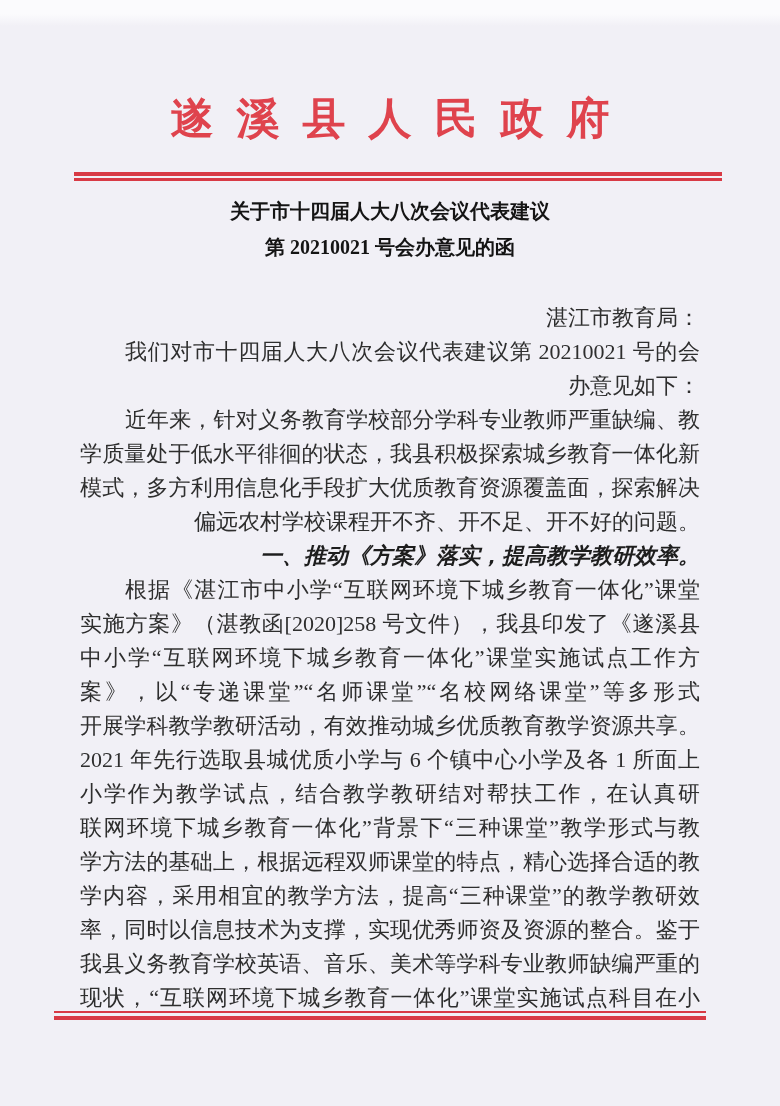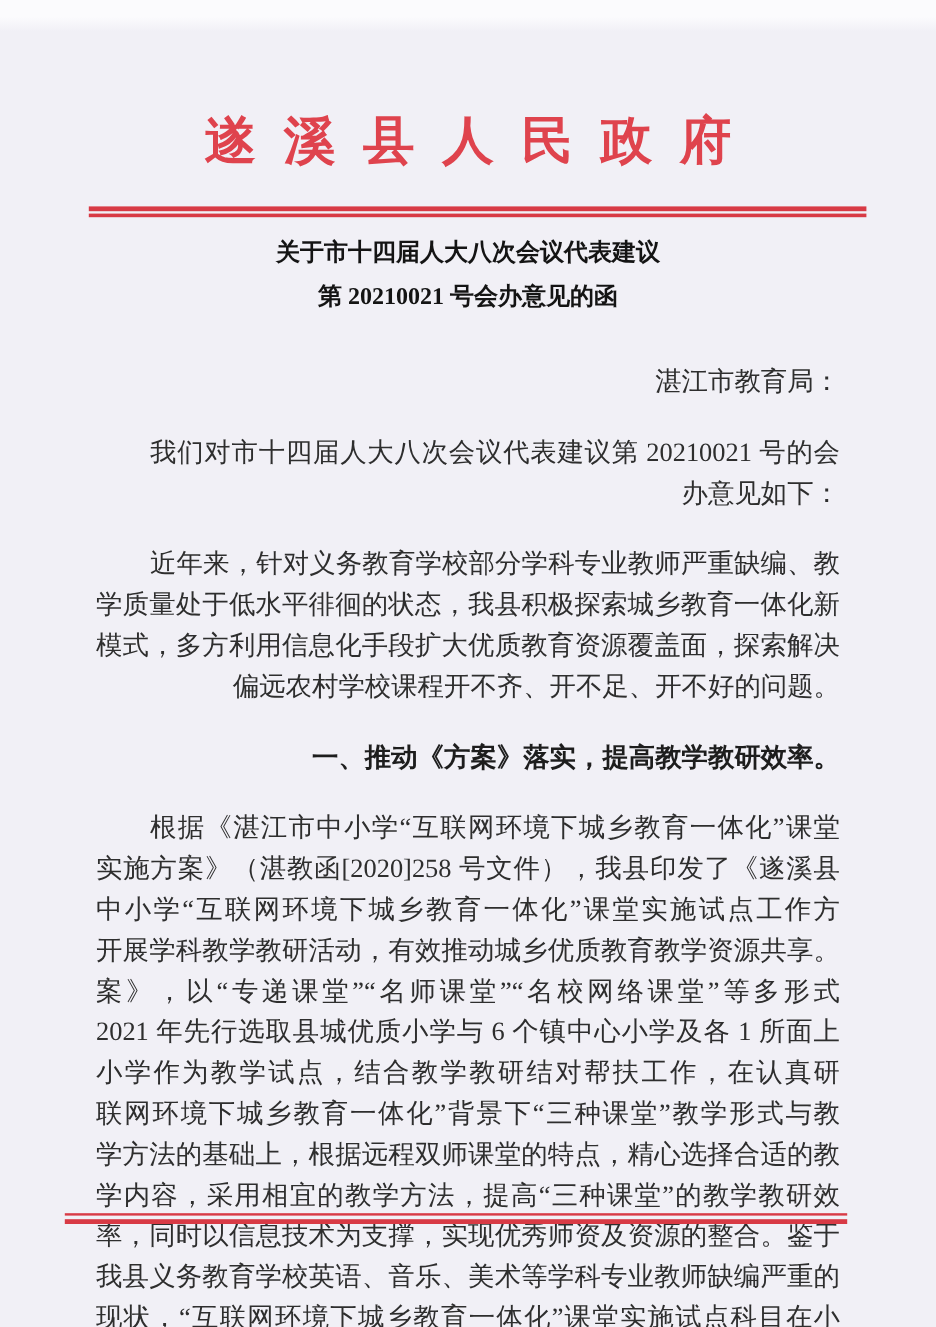--- a/index.html
+++ b/index.html
@@ -71,26 +71,26 @@
     overflow:visible;
   }
   .line.fill{
     white-space:normal;
     text-align:justify;
     text-align-last:justify;
     overflow:hidden;
   }
   .line.indent{
     text-indent:45px;
-    margin-top:25px;
   }
   .line.bold{
     font-family:"Liberation Sans","DejaVu Sans",sans-serif;
     font-weight:bold;
     color:#1d1d1d;
+    font-style:italic;
   }
 </style>
 </head>
 <body>
 
 <div class="page">
 
   <div class="agency">遂溪县人民政府</div>
 
   <div class="rule-top"></div>
@@ -105,22 +105,22 @@
       <div class="line indent fill">我们对市十四届人大八次会议代表建议第 20210021 号的会</div>
       <div class="line">办意见如下：</div>
       <div class="line indent fill">近年来，针对义务教育学校部分学科专业教师严重缺编、教</div>
       <div class="line fill">学质量处于低水平徘徊的状态，我县积极探索城乡教育一体化新</div>
       <div class="line fill">模式，多方利用信息化手段扩大优质教育资源覆盖面，探索解决</div>
       <div class="line">偏远农村学校课程开不齐、开不足、开不好的问题。</div>
       <div class="line indent bold">一、推动《方案》落实，提高教学教研效率。</div>
       <div class="line indent fill">根据《湛江市中小学“互联网环境下城乡教育一体化”课堂</div>
       <div class="line fill">实施方案》（湛教函[2020]258 号文件），我县印发了《遂溪县</div>
       <div class="line fill">中小学“互联网环境下城乡教育一体化”课堂实施试点工作方</div>
+      <div class="line fill">案》，以“专递课堂”“名师课堂”“名校网络课堂”等多形式</div>
       <div class="line fill">开展学科教学教研活动，有效推动城乡优质教育教学资源共享。</div>
-      <div class="line fill">案》，以“专递课堂”“名师课堂”“名校网络课堂”等多形式</div>
       <div class="line fill">2021 年先行选取县城优质小学与 6 个镇中心小学及各 1 所面上</div>
       <div class="line fill">小学作为教学试点，结合教学教研结对帮扶工作，在认真研究“互</div>
       <div class="line fill">联网环境下城乡教育一体化”背景下“三种课堂”教学形式与教</div>
       <div class="line fill">学方法的基础上，根据远程双师课堂的特点，精心选择合适的教</div>
       <div class="line fill">学内容，采用相宜的教学方法，提高“三种课堂”的教学教研效</div>
       <div class="line fill">率，同时以信息技术为支撑，实现优秀师资及资源的整合。鉴于</div>
       <div class="line fill">我县义务教育学校英语、音乐、美术等学科专业教师缺编严重的</div>
       <div class="line fill">现状，“互联网环境下城乡教育一体化”课堂实施试点科目在小</div>
     </div>
 

